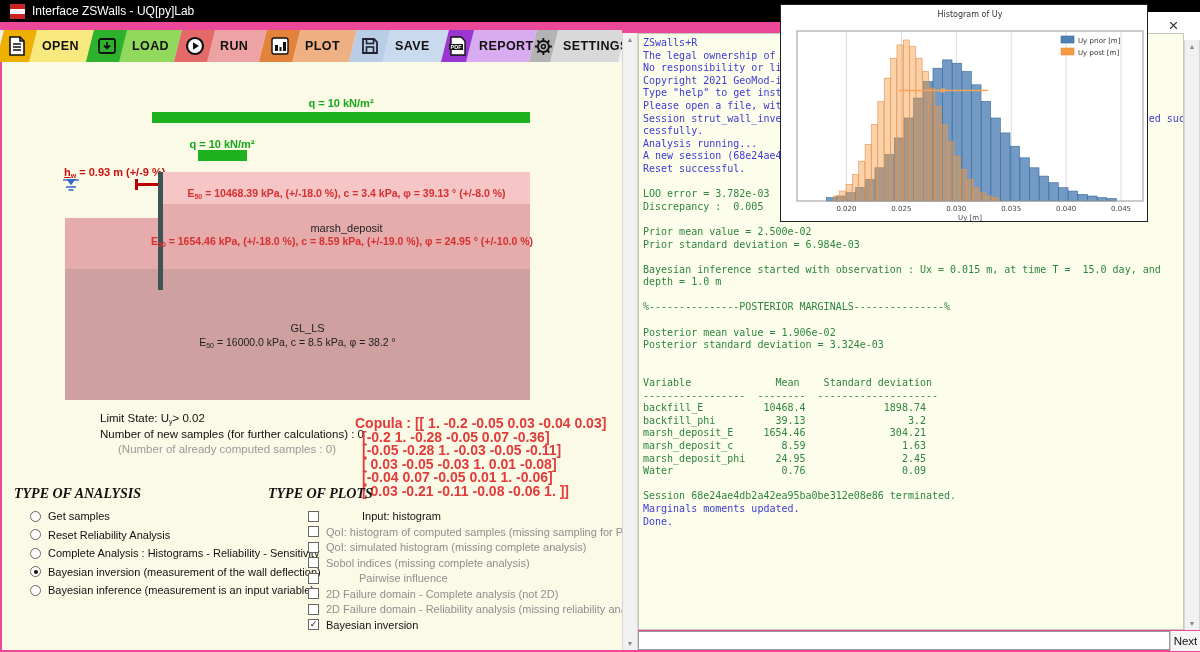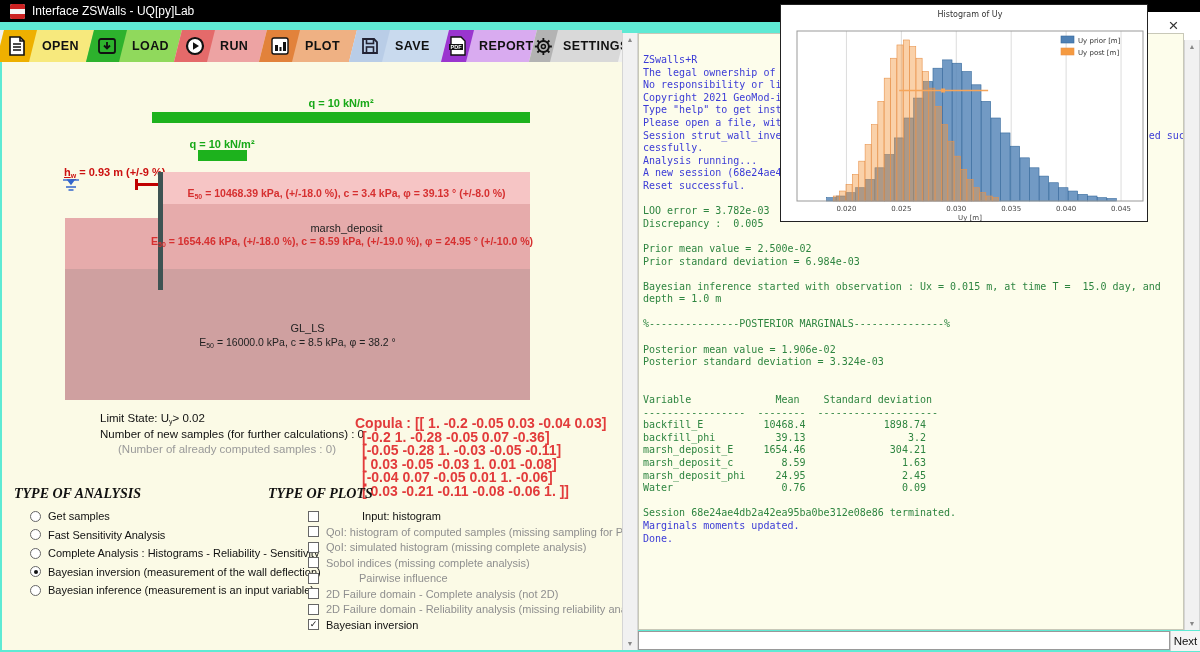--- a/index.html
+++ b/index.html
@@ -1,16 +1,16 @@
 <!DOCTYPE html>
 <html><head>
 <meta charset="utf-8">
 <style>
   html,body{margin:0;padding:0;background:#000;}
-  #stage{position:relative;width:1200px;height:652px;background:#5eead4;overflow:hidden;
+  #stage{position:relative;width:1200px;height:652px;background:#ec4899;overflow:hidden;
          font-family:"Liberation Sans",sans-serif;}
   .abs{position:absolute;}
 
   
   #titlebar{left:0;top:8;width:1200px;height:22px;background:#000;color:#fff;
             display:flex;align-items:center;}
   #app-icon{width:15px;height:15px;margin-left:10px;margin-right:7px;background:#fff;
             display:flex;flex-direction:column;border-radius:2px;overflow:hidden;}
   #app-icon .b1{height:5px;background:#cc2222;}
   #app-icon .b2{height:5px;background:#f5f5f5;}
@@ -63,21 +63,21 @@
   .muted{color:#8f8f8f;}
 
   
   .vscroll{background:#f1f1f1;border-left:1px solid #d5d5d5;border-right:1px solid #d5d5d5;}
   .scroll-arrow{position:absolute;left:0;width:100%;text-align:center;color:#888;font-size:7px;}
 
   
   #console{left:638px;top:33px;width:546px;height:597px;background:#fdfdeb;
            border:1px solid #c8c8b8;box-sizing:border-box;overflow:hidden;
            font-family:"DejaVu Sans Mono",monospace;font-size:10px;line-height:12.6px;
-           padding:20px 0 0 4px;}
+           padding:3px 0 0 4px;}
   #console div{white-space:pre;}
   .ln-b{color:#3b3bd6;}
   .ln-g{color:#2e8540;}
 
   
   #cmd-input{left:638px;top:631px;width:532px;height:19px;background:#fff;
              border:1px solid #999;box-sizing:border-box;font-size:11px;padding:0 4px;
              font-family:"Liberation Sans",sans-serif;}
   #next-btn{left:1170px;top:631px;width:30px;height:20px;background:#f5f5f5;
             border:none;border-left:1px solid #ccc;font-size:11.5px;color:#111;
@@ -254,21 +254,21 @@
       </div>
 
     <div class="abs section-heading" style="left:12px;top:424px;">TYPE OF ANALYSIS</div>
     <div id="analysis-options">
         <div class="opt-row" style="left: 28px; top: 448px;">
           <span class="radio"></span>
           <span>Get samples</span>
         </div>
         <div class="opt-row" style="left: 28px; top: 466.5px;">
           <span class="radio"></span>
-          <span>Fast Sensitivity Analysis</span>
+          <span>Reset Reliability Analysis</span>
         </div>
         <div class="opt-row" style="left: 28px; top: 485px;">
           <span class="radio"></span>
           <span>Complete Analysis : Histograms - Reliability - Sensitivity</span>
         </div>
         <div class="opt-row" style="left: 28px; top: 503.5px;">
           <span class="radio">
             <span class="dot"></span>
           </span>
           <span>Bayesian inversion (measurement of the wall deflection)</span>

